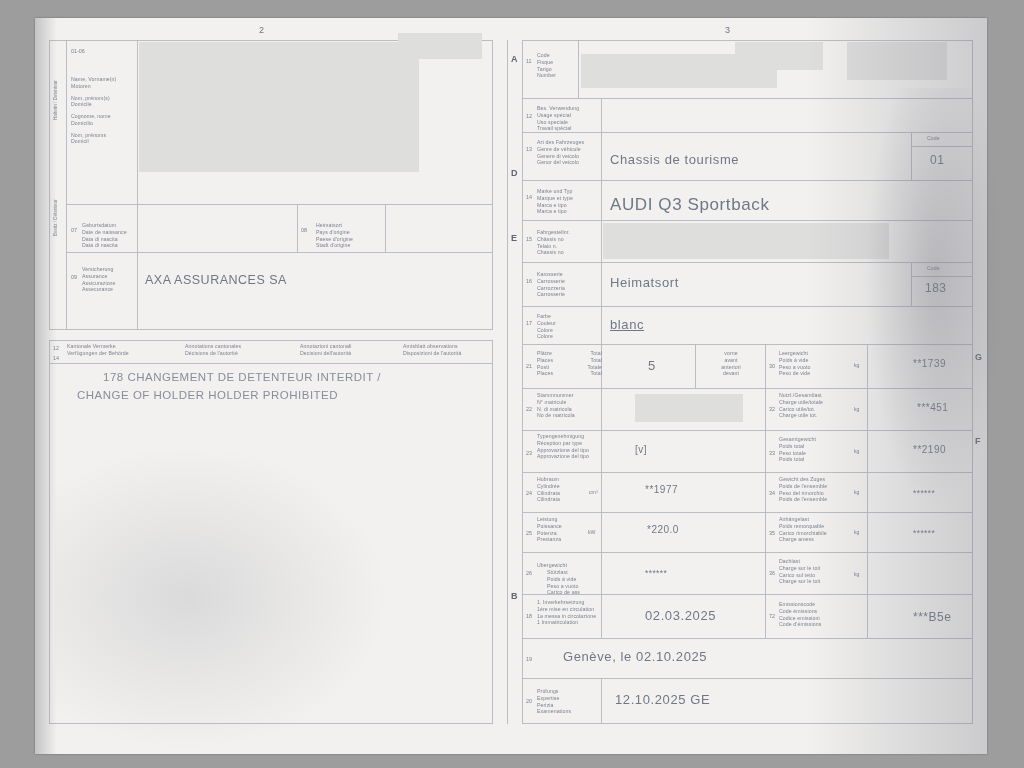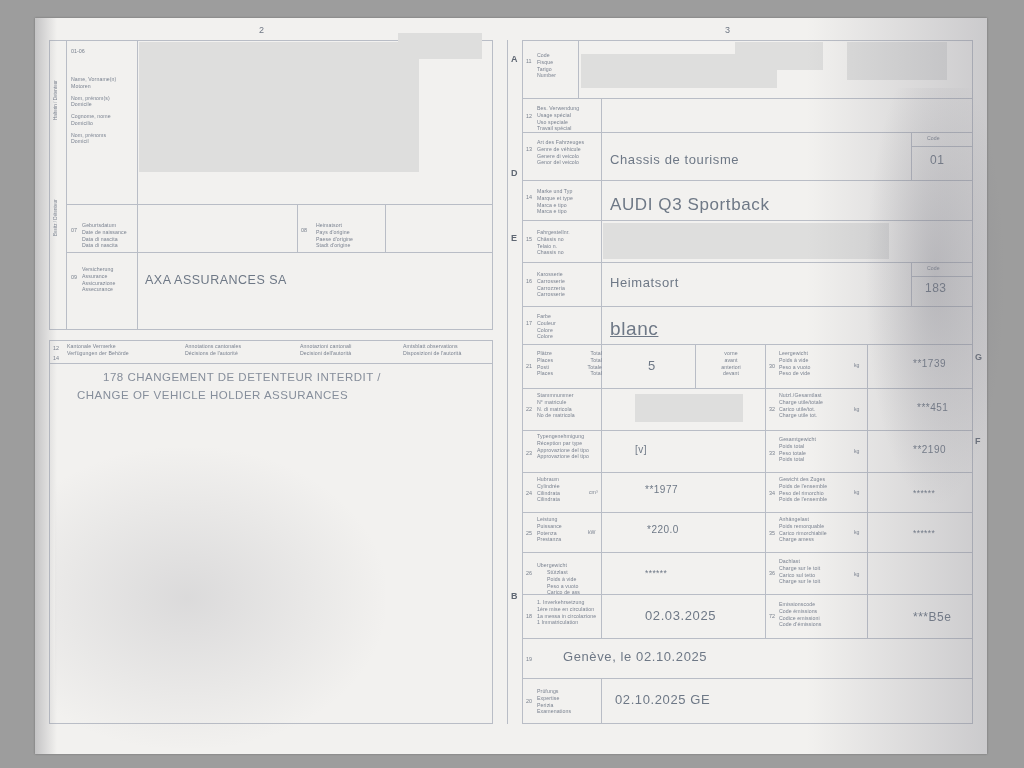--- a/index.html
+++ b/index.html
@@ -243,21 +243,21 @@
         <div>Annotazioni cantonali</div>
         <div>Decisioni dell'autorità</div>
       </div>
       <div class="lbl" style="position:absolute; left:368px; top:325px; width:120px;">
         <div>Amtsblatt observations</div>
         <div>Disposizioni de l'autorità</div>
       </div>
       <div class="hr" style="left:14px; top:345px; width:444px;"></div>
 
       <div class="warn" style="left:24px; top:351px;margin-left:44px;">178 CHANGEMENT DE DETENTEUR INTERDIT /</div>
-      <div class="warn" style="left:42px; top:369px;">CHANGE OF VEHICLE HOLDER ASSURANCES</div>
+      <div class="warn" style="left:42px; top:369px;">CHANGE OF HOLDER HOLDER PROHIBITED</div>
 
       <div class="vr" style="left:472px; top:22px; height:684px;"></div>
 
       <div class="box" style="left:487px; top:22px; width:451px; height:684px;"></div>
 
       <div class="sidechar" style="left:476px; top:36px;">A</div>
       <div class="sidechar" style="left:476px; top:150px;">D</div>
       <div class="sidechar" style="left:476px; top:215px;">E</div>
       <div class="sidechar" style="left:476px; top:573px;">B</div>
       <div class="sidechar" style="left:940px; top:334px;">G</div>
@@ -341,21 +341,21 @@
       <div class="hr" style="left:487px; top:288px; width:451px;"></div>
 
       <div class="fieldnum" style="left:491px; top:302px;">17</div>
       <div class="lbl" style="position:absolute; left:502px; top:295px; width:54px;">
         <div>Farbe</div>
         <div>Couleur</div>
         <div>Colore</div>
         <div>Colore</div>
       </div>
       <div class="vr" style="left:566px; top:288px; height:38px;"></div>
-      <div class="bigval" style="left:575px; top:299px; font-size:19px;text-decoration:underline;">blanc</div>
+      <div class="bigval" style="left:575px; top:299px; font-size:13px;text-decoration:underline;">blanc</div>
       <div class="hr" style="left:487px; top:326px; width:451px;"></div>
 
       <div class="vr" style="left:566px; top:326px; height:250px;"></div>
       <div class="vr" style="left:660px; top:326px; height:44px;"></div>
       <div class="vr" style="left:730px; top:326px; height:250px;"></div>
       <div class="vr" style="left:832px; top:326px; height:250px;"></div>
 
       <div class="fieldnum" style="left:491px; top:345px;">21</div>
       <div class="lbl" style="position:absolute; left:502px; top:332px; width:50px;">
         <div>Plätze</div>
@@ -511,21 +511,21 @@
       <div class="hr" style="left:487px; top:660px; width:451px;"></div>
 
       <div class="fieldnum" style="left:491px; top:680px;">20</div>
       <div class="lbl" style="position:absolute; left:502px; top:670px; width:54px;">
         <div>Prüfungs</div>
         <div>Expertise</div>
         <div>Perizia</div>
         <div>Examenations</div>
       </div>
       <div class="vr" style="left:566px; top:660px; height:46px;"></div>
-      <div class="bigval" style="left:580px; top:674px; font-size:13px;">02.10.2025 GE</div>
+      <div class="bigval" style="left:580px; top:674px; font-size:13px;">12.10.2025 GE</div>
 
     </div>
 
     <div class="scan-edge-left"></div>
     <div class="scan-shadow-right"></div>
     <div class="scan-shadow-blob"></div>
     <div class="scan-shadow-blob2"></div>
   </div>
 </div>
 

